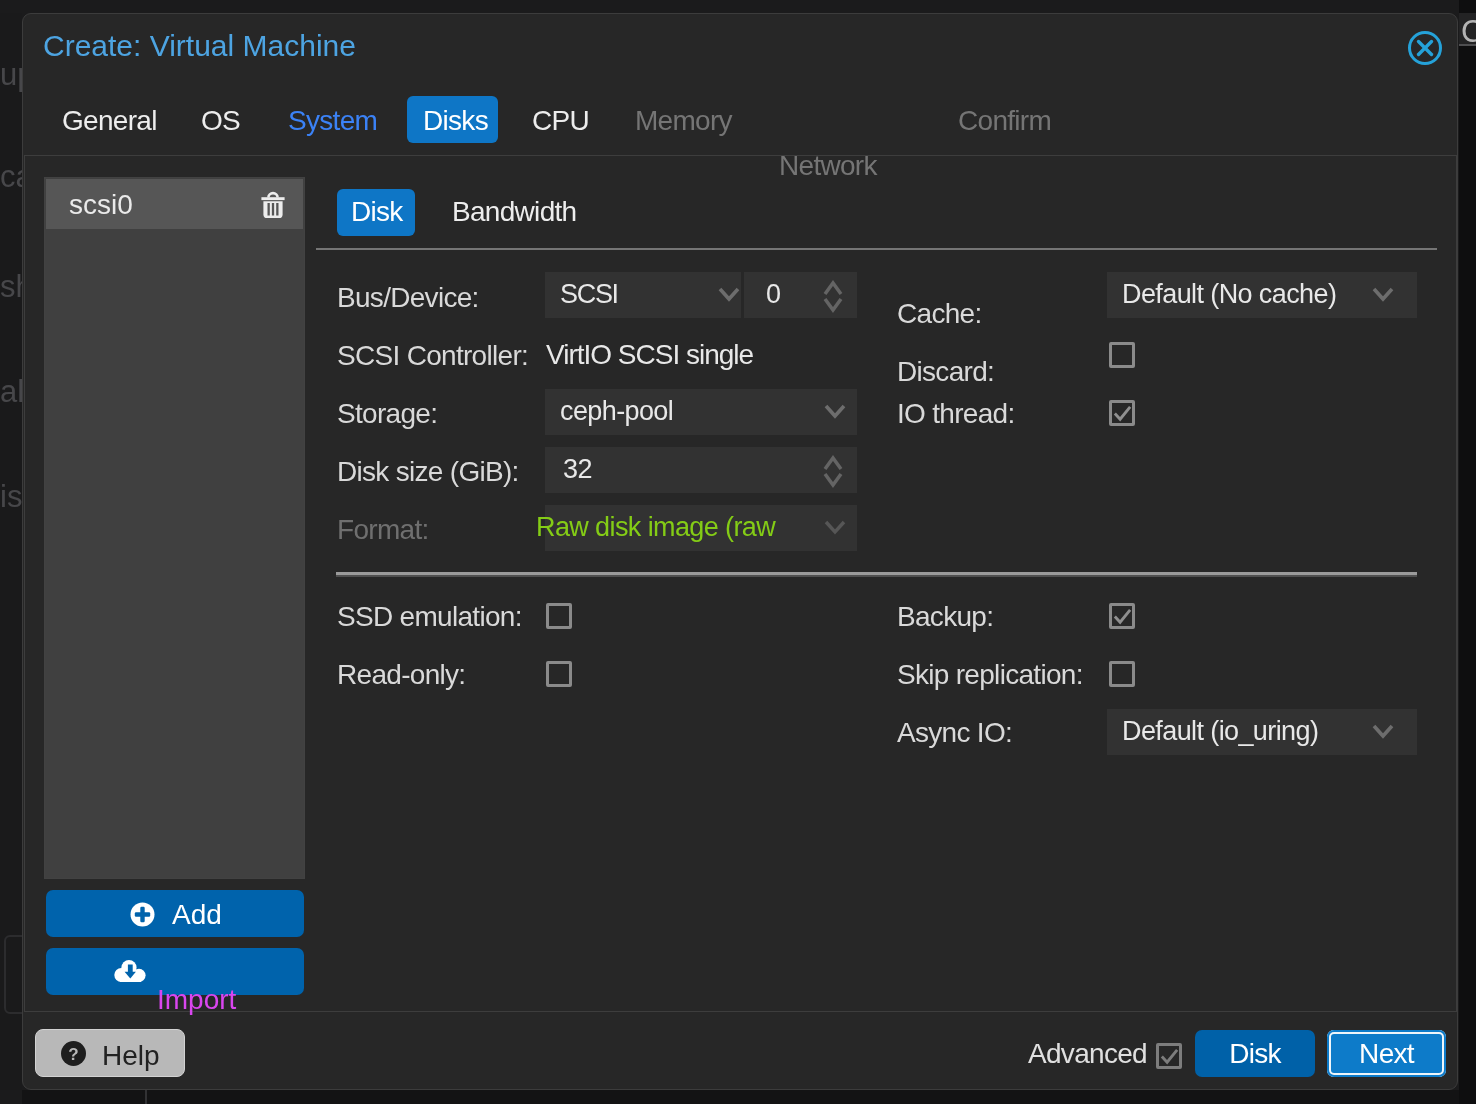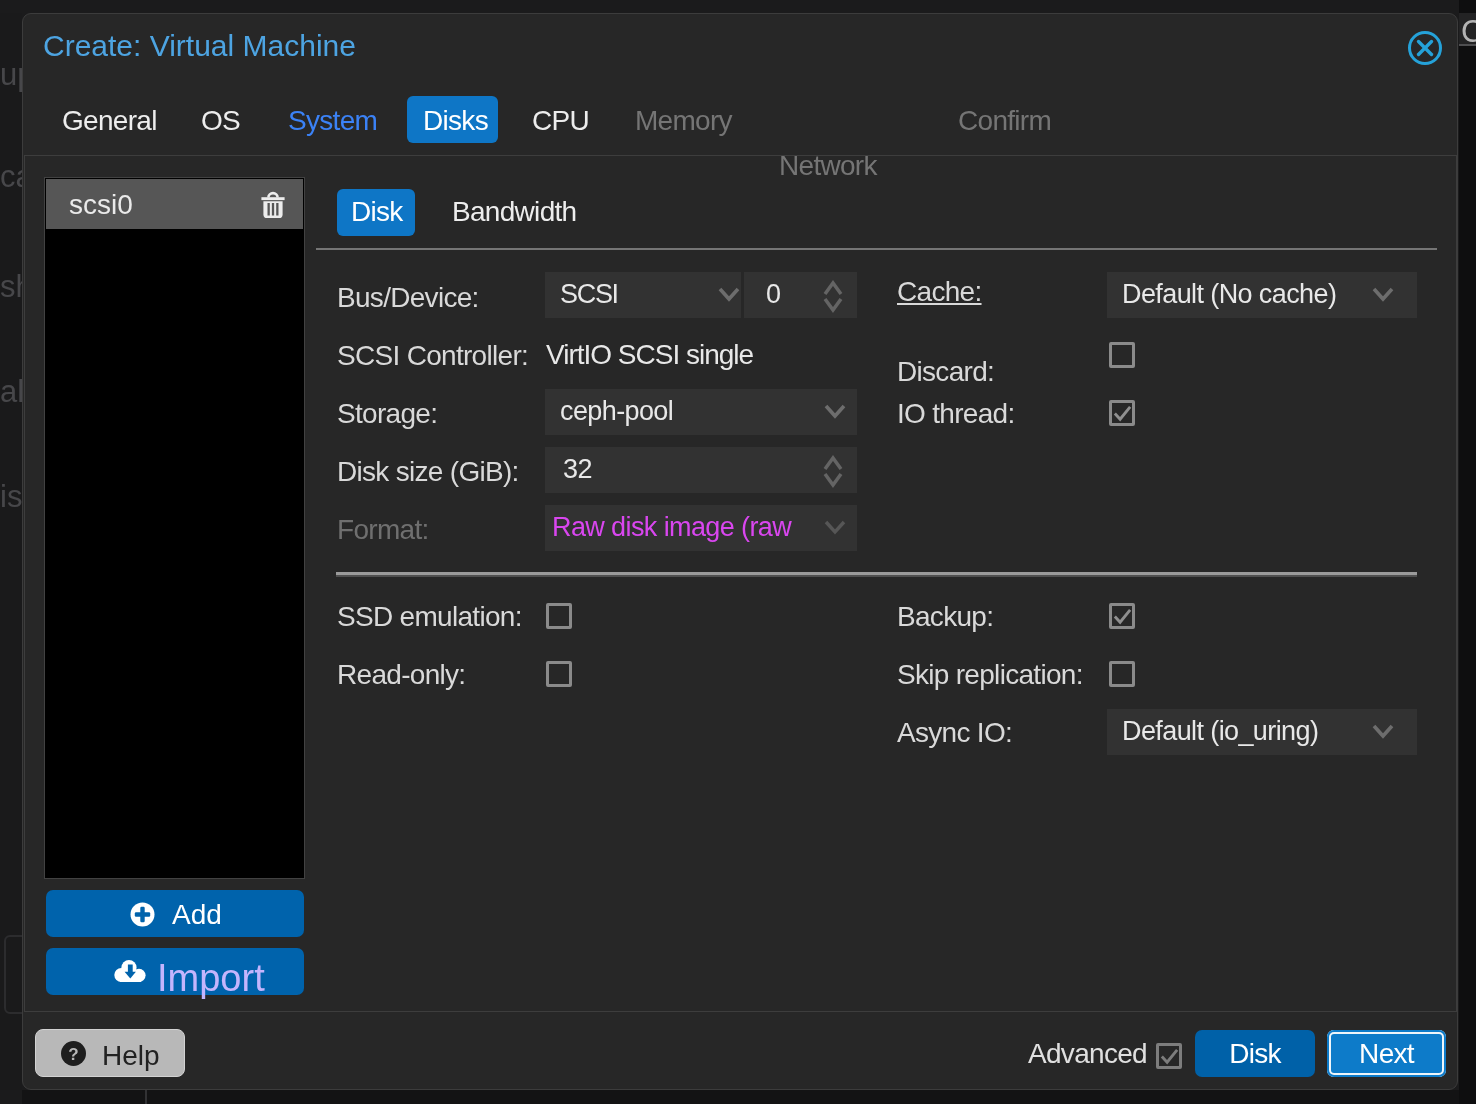--- a/index.html
+++ b/index.html
@@ -54,21 +54,21 @@
   <div class="lbl" style="left:201px;top:107px;color:#ededed;">OS</div>
   <div class="lbl" style="left:288px;top:107px;color:#3b82f6;">System</div>
   <div class="lbl" style="left:423px;top:107px;color:#ffffff;">Disks</div>
   <div class="lbl" style="left:532px;top:107px;color:#ededed;">CPU</div>
   <div class="lbl" style="left:635px;top:107px;color:#757575;">Memory</div>
   <div class="lbl" style="left:779px;top:107px;color:#757575;margin-top:45px;">Network</div>
   <div class="lbl" style="left:923px;top:107px;color:#757575;margin-left:35px;">Confirm</div>
 
   <div class="abs" style="left:24px;top:155px;width:1433px;height:857px;border:1px solid #3d3d3d;box-sizing:border-box;"></div>
 
-  <div class="abs" style="left:44px;top:177px;width:261px;height:702px;border:1px solid #424242;background:#000000;box-sizing:border-box;">
+  <div class="abs" style="left:44px;top:177px;width:261px;height:702px;border:1px solid #424242;background:#404040;box-sizing:border-box;">
     <div class="abs" style="left:1px;top:1px;width:257px;height:50px;background:#565656;"></div>
     <div class="abs" style="left:24px;top:11px;font-size:28px;color:#eaeaea;">scsi0</div>
     <svg class="abs" style="left:216px;top:13px;" width="24" height="28" viewBox="0 0 24 28">
       <path d="M7.4 6.4 a4.6 4.3 0 0 1 9.2 0" fill="none" stroke="#ededed" stroke-width="2.6"></path>
       <rect x="0.4" y="6.2" width="23.2" height="2.9" fill="#ededed"></rect>
       <path d="M2.4 10.2 h19.2 v13.2 a3.6 3.6 0 0 1 -3.6 3.6 h-12 a3.6 3.6 0 0 1 -3.6 -3.6 Z" fill="#ededed"></path>
       <rect x="6.5" y="12" width="2.3" height="12.5" fill="#565656"></rect>
       <rect x="10.85" y="12" width="2.3" height="12.5" fill="#565656"></rect>
       <rect x="15.2" y="12" width="2.3" height="12.5" fill="#565656"></rect>
     </svg>
@@ -84,40 +84,40 @@
 
   <div class="btn" style="left:46px;top:948px;width:258px;height:47px;background:#0063ac;"></div>
   <svg class="abs" style="left:114px;top:959px;" width="33" height="24" viewBox="0 0 33 24">
     <circle cx="15" cy="8.5" r="7.6" fill="#ffffff"></circle>
     <circle cx="7.3" cy="16" r="7" fill="#ffffff"></circle>
     <circle cx="25" cy="16.3" r="6.6" fill="#ffffff"></circle>
     <rect x="6" y="12" width="21" height="11" fill="#ffffff"></rect>
     <rect x="13.9" y="5.5" width="4.8" height="8" fill="#0063ac"></rect>
     <path d="M10.6 12.7 h11.3 L16.3 19.5 Z" fill="#0063ac"></path>
   </svg>
-  <div class="abs" style="left:157px;top:957px;font-size:38px;color:#c4b5fd;">Import</div>
+  <div class="abs" style="left:157px;top:984px;font-size:28px;color:#d946ef;">Import</div>
 
   <div class="abs" style="left:337px;top:189px;width:78px;height:47px;background:#0e76c6;border-radius:6px;"></div>
   <div class="lbl" style="left:351px;top:198px;color:#fff;">Disk</div>
   <div class="lbl" style="left:452px;top:198px;color:#ededed;">Bandwidth</div>
   <div class="abs" style="left:316px;top:248px;width:1121px;height:2px;background:#757575;"></div>
 
   <div class="lbl" style="left:337px;top:284px;">Bus/Device:</div>
   <div class="field" style="left:545px;top:272px;width:196px;"></div>
   <div class="ftext" style="left:560px;top:272px;letter-spacing:-1.3px;">SCSI</div>
   <svg class="chev" style="left:718px;top:286px;" width="22" height="16" viewBox="0 0 22 16">
     <polyline points="2,3 11,13 20,3" fill="none" stroke="#6d6d6d" stroke-width="3.6"></polyline>
   </svg>
   <div class="field" style="left:744px;top:272px;width:113px;"></div>
   <div class="ftext" style="left:766px;top:272px;">0</div>
   <svg class="chev" style="left:823px;top:279px;" width="20" height="34" viewBox="0 0 20 34">
     <polyline points="2,15 10,4 18,15" fill="none" stroke="#646464" stroke-width="3.5"></polyline>
     <polyline points="2,20 10,31 18,20" fill="none" stroke="#646464" stroke-width="3.5"></polyline>
   </svg>
-  <div class="lbl" style="left:897px;top:278px;text-decoration:underline;">Cache:</div>
+  <div class="lbl" style="left:897px;top:300px;">Cache:</div>
   <div class="field" style="left:1107px;top:272px;width:310px;"></div>
   <div class="ftext" style="left:1122px;top:272px;">Default (No cache)</div>
   <svg class="chev" style="left:1372px;top:286px;" width="22" height="16" viewBox="0 0 22 16">
     <polyline points="2,3 11,13 20,3" fill="none" stroke="#6d6d6d" stroke-width="3.6"></polyline>
   </svg>
 
   <div class="lbl" style="left:337px;top:342px;">SCSI Controller:</div>
   <div class="val" style="left:546px;top:341px;">VirtIO SCSI single</div>
   <div class="lbl" style="left:897px;top:342px;margin-top:16px;">Discard:</div>
   <div class="cb" style="left:1109px;top:342px;"></div>
@@ -137,21 +137,21 @@
   <div class="lbl" style="left:337px;top:458px;">Disk size (GiB):</div>
   <div class="field" style="left:545px;top:447px;width:312px;"></div>
   <div class="ftext" style="left:563px;top:447px;">32</div>
   <svg class="chev" style="left:823px;top:454px;" width="20" height="34" viewBox="0 0 20 34">
     <polyline points="2,15 10,4 18,15" fill="none" stroke="#646464" stroke-width="3.5"></polyline>
     <polyline points="2,20 10,31 18,20" fill="none" stroke="#646464" stroke-width="3.5"></polyline>
   </svg>
 
   <div class="lbl" style="left:337px;top:516px;color:#6f6f6f;">Format:</div>
   <div class="field" style="left:545px;top:505px;width:312px;"></div>
-  <div class="ftext" style="left:552px;top:505px;color:#d946ef;">Raw disk image (raw</div>
+  <div class="ftext" style="left:536px;top:505px;color:#84cc16;">Raw disk image (raw</div>
   <svg class="chev" style="left:824px;top:519px;" width="22" height="16" viewBox="0 0 22 16">
     <polyline points="2,3 11,13 20,3" fill="none" stroke="#565656" stroke-width="3.4"></polyline>
   </svg>
 
   <div class="abs" style="left:336px;top:572px;width:1081px;height:3px;background:#9a9a9a;border-bottom:2px solid #4f4f4f;"></div>
 
   <div class="lbl" style="left:337px;top:603px;">SSD emulation:</div>
   <div class="cb" style="left:546px;top:603px;"></div>
   <div class="lbl" style="left:897px;top:603px;">Backup:</div>
   <div class="cb" style="left:1109px;top:603px;"></div>

